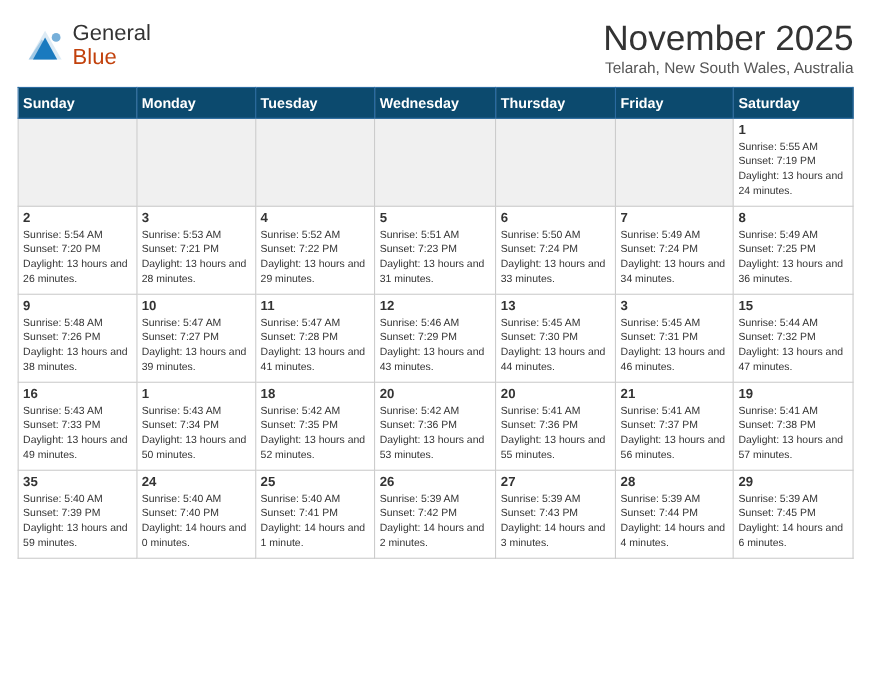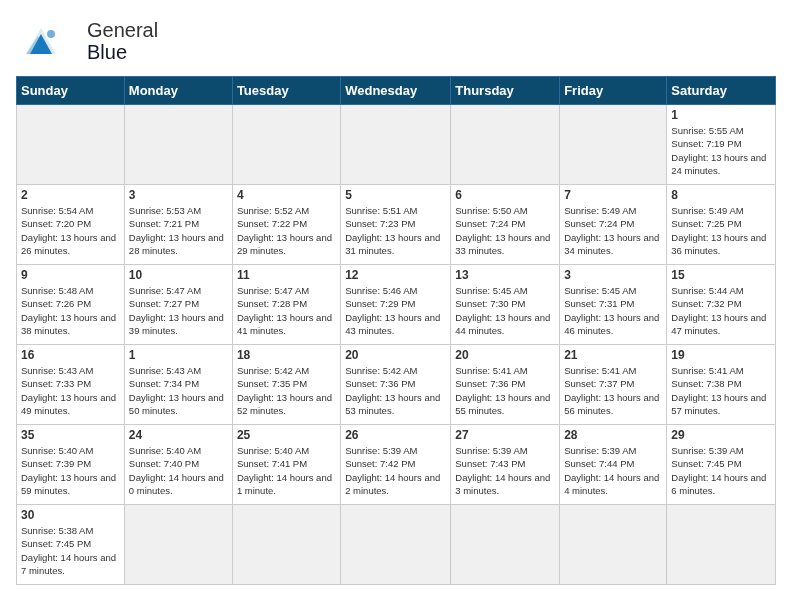--- a/index.html
+++ b/index.html
@@ -63,37 +63,37 @@
       margin-bottom: 2px;
     }
     .day-info {
       font-size: 9.5px;
       line-height: 1.4;
       color: #333;
     }
     .logo-wrapper {
       display: flex;
       align-items: center;
-      gap: 21px;
+      gap: 0;
     }
     .logo-svg {
       width: 50px;
       height: 50px;
     }
     .logo-name {
       font-size: 20px;
       color: #333;
       font-weight: normal;
       line-height: 1.1;
     }
     .logo-name .general {
       color: #333;
     }
     .logo-name .blue-text {
-      color: #0f172a;
+      color: #c2410c;
     }
   </style>
 </head>
 <body>
 
 <div class="header-section">
   <div class="logo-wrapper">
     <div class="logo-svg">
       <svg width="50" height="50" viewBox="0 0 50 50">
 
@@ -103,20 +103,24 @@
         <polygon points="10,38 22,20 34,38" fill="#1a7abf" opacity="0.3"></polygon>
         <polygon points="14,38 25,18 36,38" fill="#1a7abf"></polygon>
 
         <circle cx="35" cy="18" r="4" fill="#1a7abf" opacity="0.6"></circle>
       </svg>
     </div>
     <div class="logo-name">
       <div class="general">General</div>
       <div class="blue-text">Blue</div>
     </div>
+  </div>
+  <div class="title-section">
+    <div class="month-year">November 2025</div>
+    <div class="location">Telarah, New South Wales, Australia</div>
   </div>
 </div>
 
 <table class="calendar">
   <thead>
     <tr>
     <th>Sunday</th>
         <th>Monday</th>
         <th>Tuesday</th>
         <th>Wednesday</th>
@@ -251,26 +255,14 @@
         </td>
         <td>
           <span class="day-number">28</span>
           <div class="day-info">Sunrise: 5:39 AM<br>Sunset: 7:44 PM<br>Daylight: 14 hours and 4 minutes.</div>
         </td>
         <td>
           <span class="day-number">29</span>
           <div class="day-info">Sunrise: 5:39 AM<br>Sunset: 7:45 PM<br>Daylight: 14 hours and 6 minutes.</div>
         </td>
       </tr>
-      <tr>
-        <td>
-          <span class="day-number">30</span>
-          <div class="day-info">Sunrise: 5:38 AM<br>Sunset: 7:45 PM<br>Daylight: 14 hours and 7 minutes.</div>
-        </td>
-        <td class="empty"></td>
-        <td class="empty"></td>
-        <td class="empty"></td>
-        <td class="empty"></td>
-        <td class="empty"></td>
-        <td class="empty"></td>
-      </tr>
     </tbody>
 </table>
 
 </body></html>

